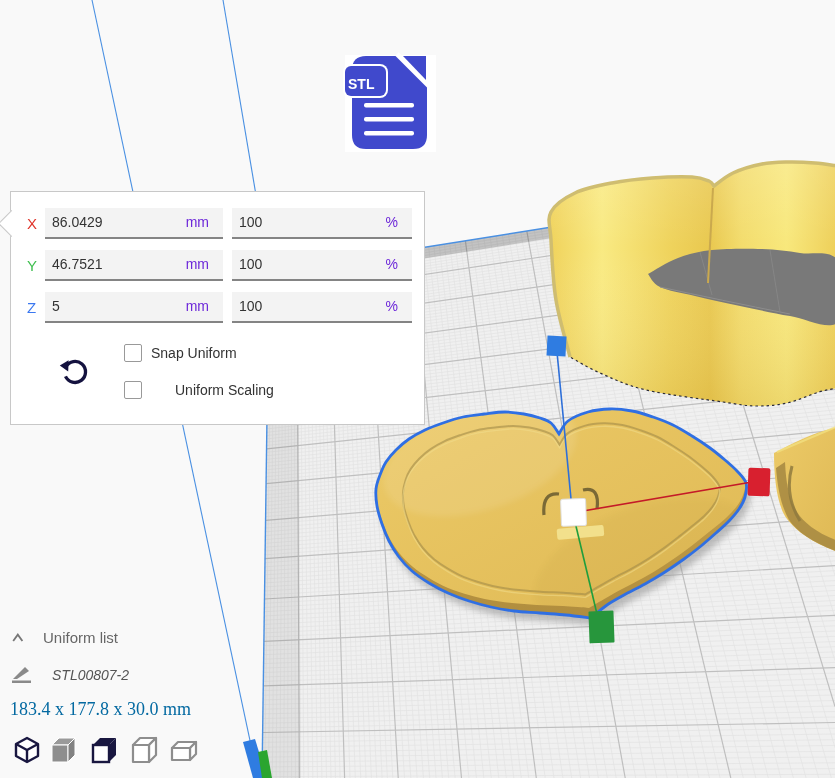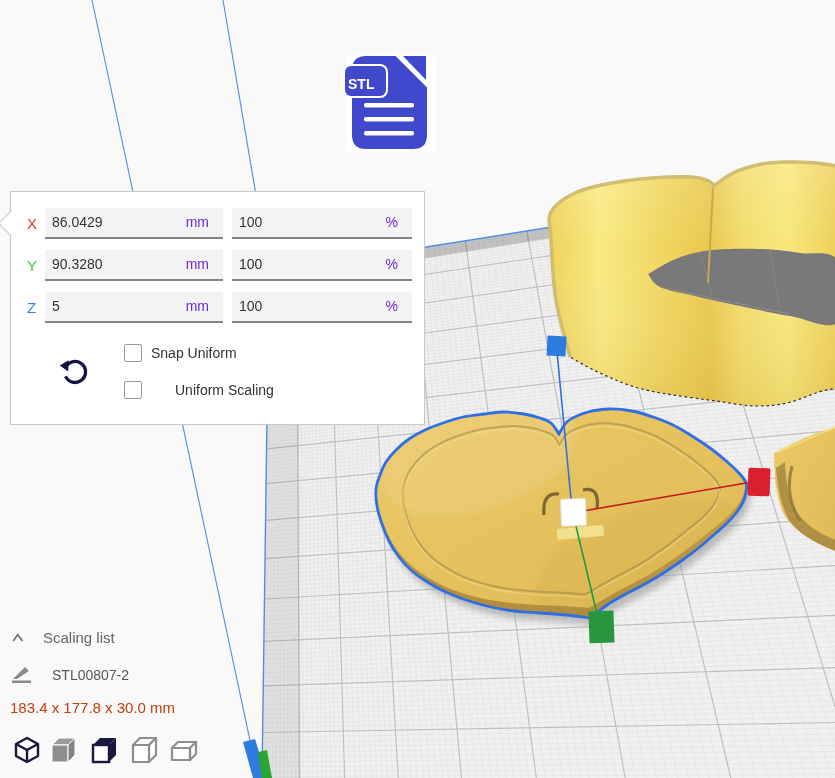--- a/index.html
+++ b/index.html
@@ -368,21 +368,21 @@
   <div class="axis" style="top:100px;color:#3b78f0;">Z</div>
   <div class="field" style="left:34px;top:16px;width:178px;">
       <span class="v">86.0429</span>
       <span class="u">mm</span>
     </div>
   <div class="field" style="left:221px;top:16px;width:180px;">
       <span class="v">100</span>
       <span class="u">%</span>
     </div>
   <div class="field" style="left:34px;top:58px;width:178px;">
-      <span class="v">90.3280</span>
+      <span class="v">46.7521</span>
       <span class="u">mm</span>
     </div>
   <div class="field" style="left:221px;top:58px;width:180px;">
       <span class="v">100</span>
       <span class="u">%</span>
     </div>
   <div class="field" style="left:34px;top:100px;width:178px;">
       <span class="v">5</span>
       <span class="u">mm</span>
     </div>
@@ -396,27 +396,27 @@
   </svg>
   <div class="cb" style="top:152px;"></div>
   <div class="cblab" style="top:152px;">Snap Uniform</div>
   <div class="cb" style="top:189px;"></div>
   <div class="cblab" style="top:189px;margin-left:24px;">Uniform Scaling</div>
 </div>
 
 <svg class="txt" style="left:12px;top:633px;" width="14" height="10" viewBox="0 0 14 10">
  <path d="M 1.2,8 L 5.8,1.6 L 10.4,8" fill="none" stroke="#777" stroke-width="1.8"></path>
 </svg>
-<div class="txt" style="left:43px;top:629px;font-size:15px;color:#666;">Scaling list</div>
+<div class="txt" style="left:43px;top:629px;font-size:15px;color:#666;">Uniform list</div>
 <svg class="txt" style="left:11px;top:664px;" width="22" height="20" viewBox="0 0 22 20">
  <path d="M 2,15 L 14,3 L 18,7 L 6,15 Z" fill="#8a8a8a"></path>
  <rect x="1" y="16.5" width="19" height="2.5" fill="#8a8a8a"></rect>
 </svg>
-<div class="txt" style="left:52px;top:667px;font-size:14px;color:#555;">STL00807-2</div>
-<div class="txt" style="left:10px;top:699px;font-size:15px;color:#c2410c;">183.4&nbsp;x&nbsp;177.8&nbsp;x&nbsp;30.0&nbsp;mm</div>
+<div class="txt" style="left:52px;top:667px;font-size:14px;color:#555;font-style:italic;">STL00807-2</div>
+<div class="txt" style="left:10px;top:699px;font-size:18px;color:#0369a1;font-family:Liberation Serif, serif;">183.4&nbsp;x&nbsp;177.8&nbsp;x&nbsp;30.0&nbsp;mm</div>
 
 <svg class="txt" style="left:14px;top:736px;" width="190" height="30" viewBox="0 0 190 30">
  <g stroke="#191740" stroke-width="2.4" fill="#fff" stroke-linejoin="round">
   <polygon points="13,2 24,8 24,20 13,26 2,20 2,8"></polygon>
   <polyline points="2,8 13,14 24,8" fill="none"></polyline>
   <line x1="13" y1="14" x2="13" y2="26" fill="none"></line>
  </g>
  <g transform="translate(38,2)">
   <polygon points="0,7 7,0 23,0 16,7" fill="#9a9a9a" stroke="#fff" stroke-width="1"></polygon>
   <rect x="0" y="7" width="16" height="17" fill="#8e8e8e" stroke="#fff" stroke-width="1"></rect>

